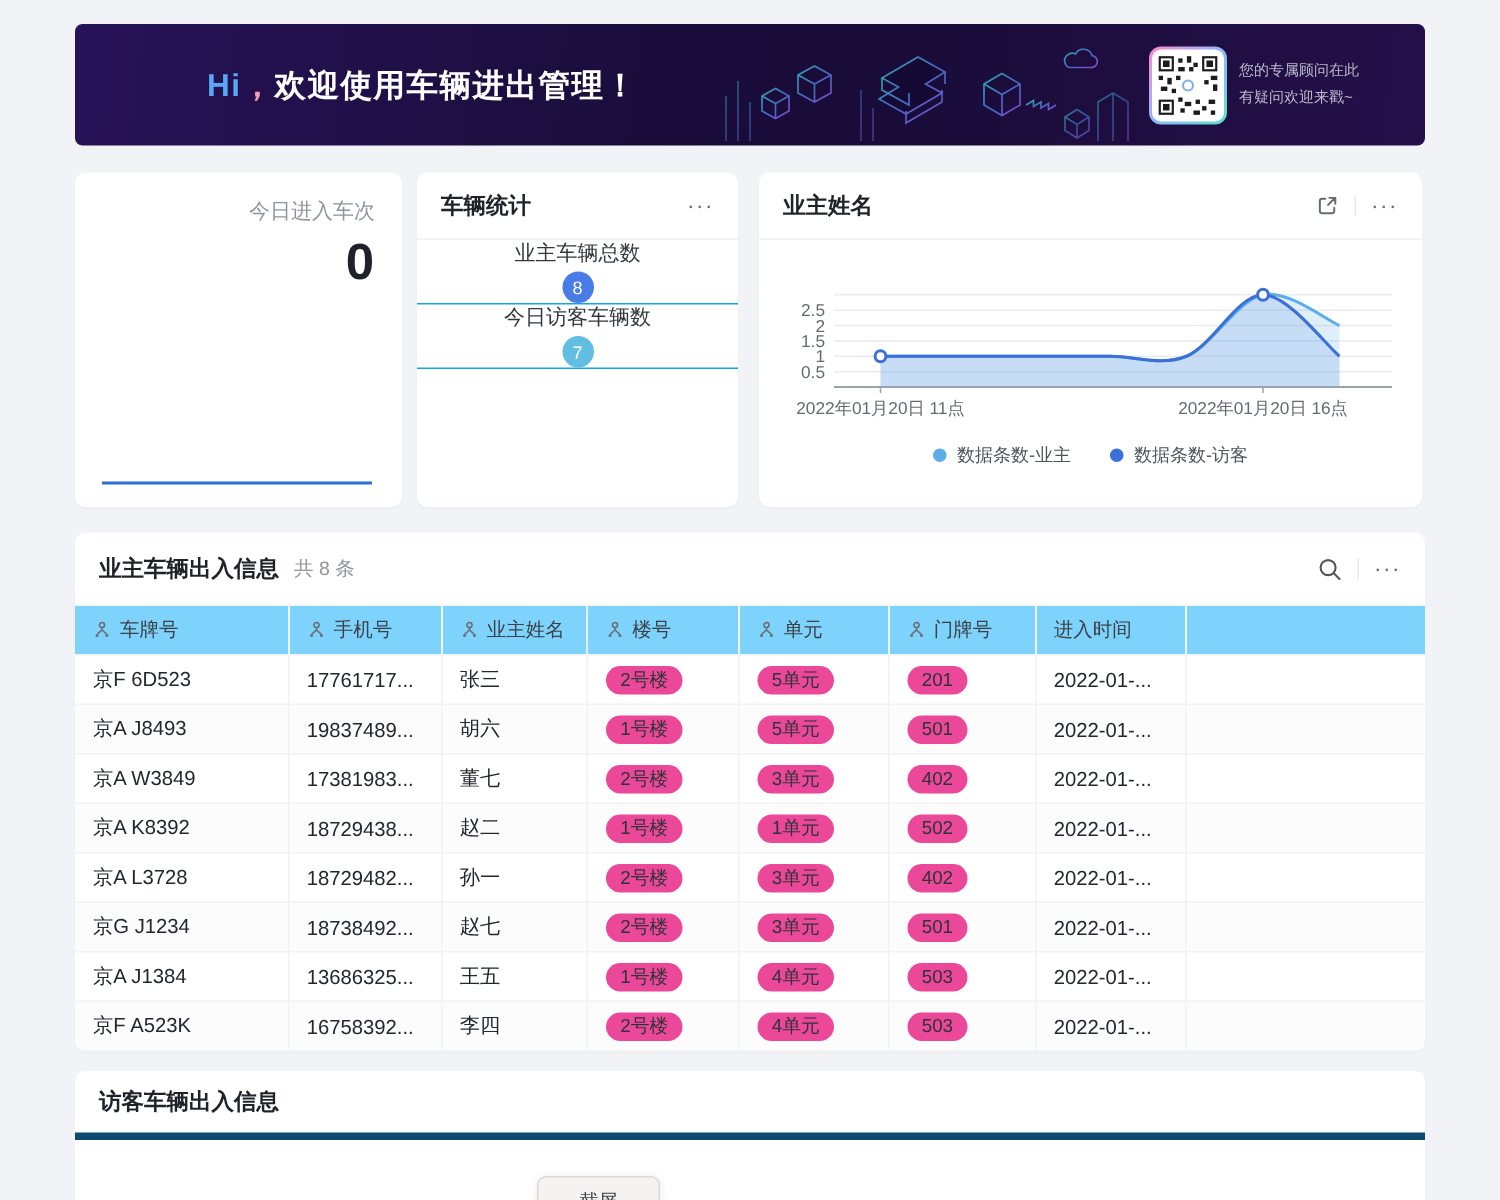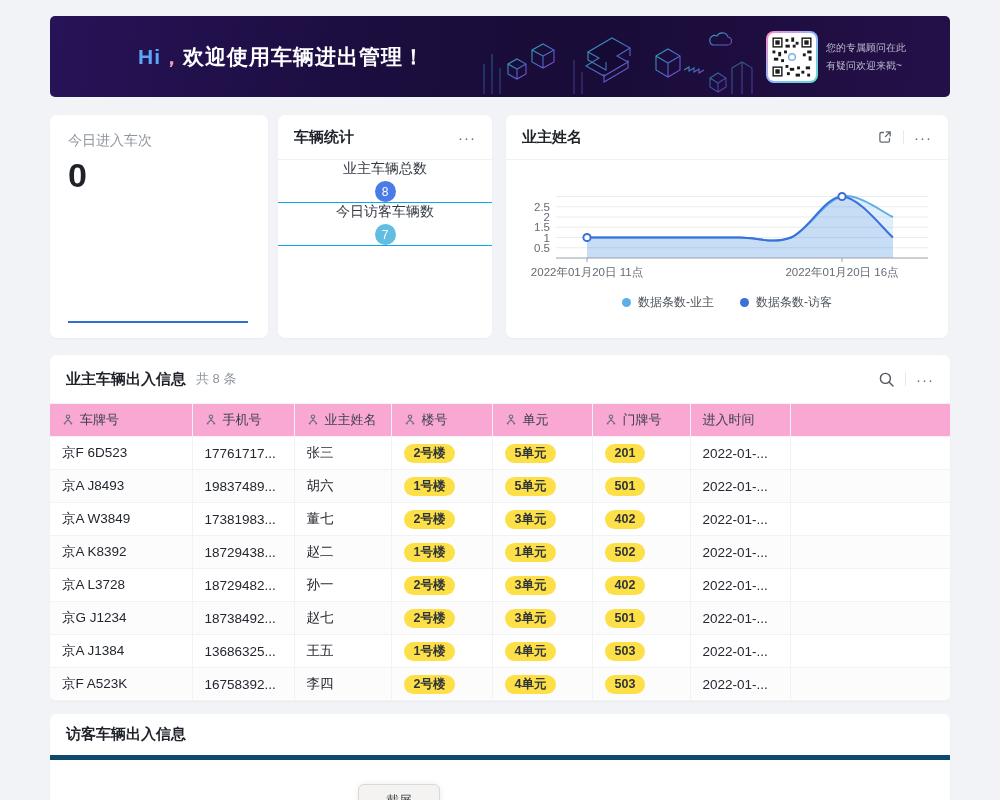--- a/index.html
+++ b/index.html
@@ -28,21 +28,21 @@
     width:52px; height:52px; border-radius:8px; padding:2px;
     background:linear-gradient(135deg,#ff8ac6,#8fb6ff 50%,#5ee1c8);
   }
   .qr-inner { width:100%; height:100%; background:#fff; border-radius:6px; padding:3px; }
   .qr-caption {
     position:absolute; right:20px; top:50%; transform:translateY(-50%);
     width:104px; font-size:10px; line-height:1.8; color:#bab8ce; white-space:nowrap;
   }
 
   
-  .cards-row { display:flex; margin-top:18px; height:223px; }
+  .cards-row { display:flex; margin-top:18px; height:223px;text-align:right; }
   .card { background:#fff; border-radius:7px; box-shadow:0 1px 2px rgba(31,35,41,.03); }
   .card-metric { width:218px; position:relative; padding:17px 18px; }
   .metric-label { font-size:14px; color:#8f959e; }
   .metric-value { font-size:34px; font-weight:600; margin-top:6px; letter-spacing:.5px; }
   .metric-sparkline { position:absolute; left:18px; bottom:15px; width:180px; height:2px; }
 
   .card-stats { width:214px; margin-left:10px; }
   .card-chart { width:442px; margin-left:14px; position:relative; }
 
   .card-head {
@@ -74,27 +74,27 @@
   .table-head { display:flex; align-items:center; height:48px; padding:0 16px; }
   .table-title { font-size:15px; font-weight:bold; }
   .table-count { font-size:13px; color:#8f959e; margin-left:10px; }
   .table-head .head-icons { margin-left:auto; }
   .owner-table { width:100%; border-collapse:collapse; table-layout:fixed; }
   .owner-table th, .owner-table td {
     height:33px; padding:0 12px; text-align:left; font-weight:normal;
     border-bottom:1px solid #f0f2f4; border-right:1px solid #f0f2f4;
     white-space:nowrap; overflow:hidden; font-size:13.5px; color:#23272e;
   }
-  .owner-table th { background:#f9a8d4; color:#3c4148; border-top:1px solid #f0f2f4; font-size:13px; }
+  .owner-table th { background:#7dd3fc; color:#3c4148; border-top:1px solid #f0f2f4; font-size:13px; }
   .owner-table th:last-child, .owner-table td:last-child { border-right:none; }
   .owner-table tbody tr:nth-child(even) td { background:#fcfcfd; }
   .th-inner { display:flex; align-items:center; gap:6px; }
   .pill {
-    display:inline-block; background:#fde047; border-radius:10px;
-    padding:1px 10px; font-size:12.5px; color:#2f333a; line-height:17px;font-weight:bold;
+    display:inline-block; background:#ec4899; border-radius:10px;
+    padding:1px 10px; font-size:12.5px; color:#2f333a; line-height:17px;
   }
 
   
   .bottom-card { margin-top:13px; width:900px; height:120px; }
   .bottom-card .card-head { height:46px; border-bottom:5px solid #0c4a6e; }
 
   .floating-btn {
     position:absolute; left:358px; top:784px; z-index:5;
     background:#f4f3f1; border:1px solid #d9d9d7; border-radius:6px;
     padding:7px 27px; font-size:13px; color:#3a3f45; cursor:pointer;

